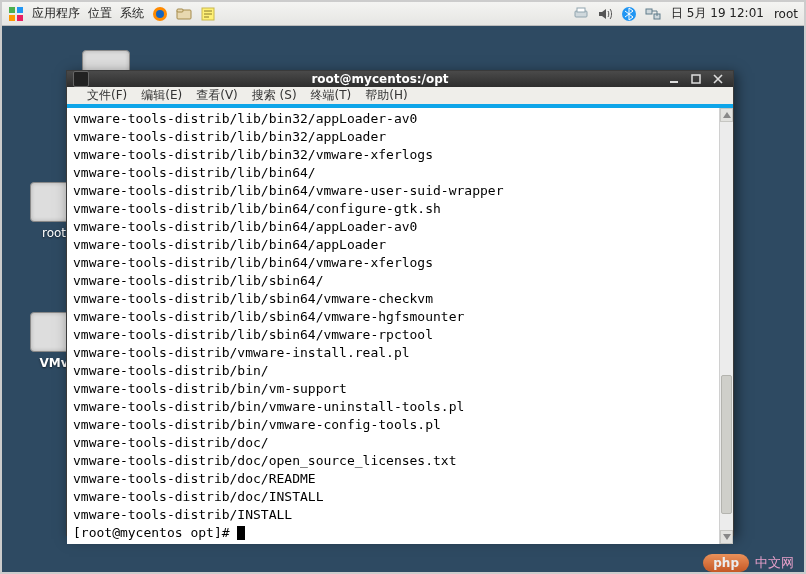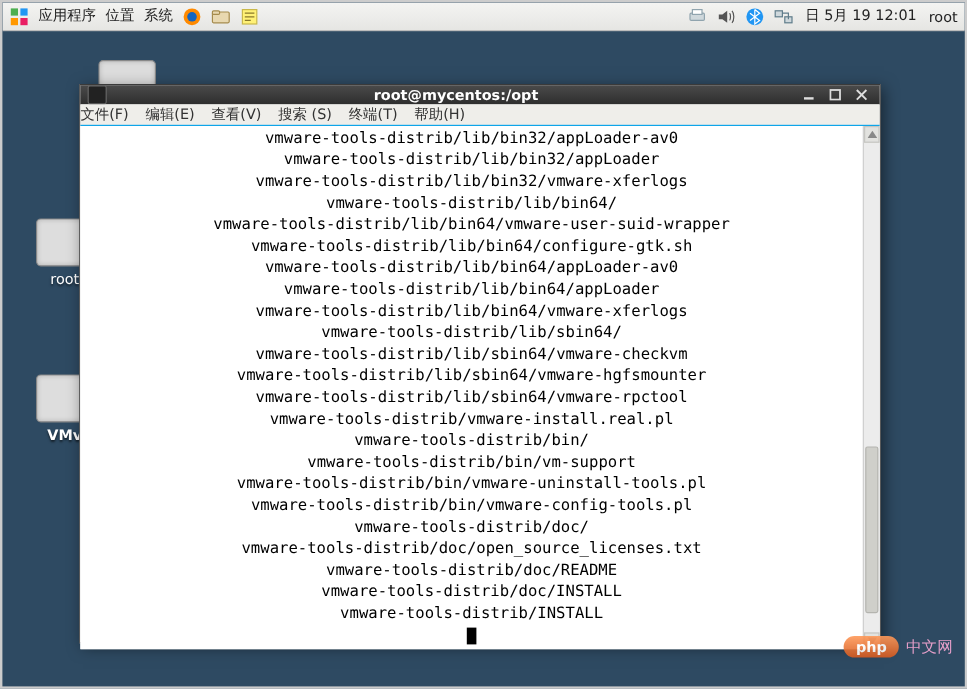--- a/index.html
+++ b/index.html
@@ -82,43 +82,42 @@
   .winbtn {
     width: 18px; height: 16px;
     display: flex; align-items: center; justify-content: center;
     color: #ddd;
     font-size: 12px; line-height: 1;
     cursor: default;
   }
   .menubar {
     height: 24px;
     background: #efeeea;
-    border-bottom: 1px solid #0ea5e9;
+    border-bottom: 4px solid #0ea5e9;
     display: flex; align-items: center;
-    padding: 0 0;
+    padding: 0 20px;
     font-size: 12px; color: #333;
     gap: 14px;
   }
   .menubar .mitem { cursor: default; }
   .terminal-wrap {
     flex: 1;
     display: flex;
     background: #fff;
   }
   .terminal {
     flex: 1;
     background: #fff;
     color: #000;
     font-family: "DejaVu Sans Mono", "Liberation Mono", monospace;
     font-size: 13px;
     line-height: 18px;
     padding: 2px 6px;
     white-space: pre;
     overflow: hidden;
-    text-align: center;
   }
   .terminal .cursor {
     display: inline-block;
     width: 8px; height: 14px;
     background: #000;
     vertical-align: text-bottom;
   }
   .scrollbar {
     width: 14px;
     background: #ececec;
@@ -136,21 +135,21 @@
   .sb-track { flex: 1; width: 100%; position: relative; }
   .sb-thumb {
     position: absolute; left: 1px; right: 1px;
     background: #cfcfca; border: 1px solid #b4b4af;
     border-radius: 2px;
   }
 
   
   .watermark {
     position: absolute;
-    right: 10px; bottom: 24px;
+    right: 10px; bottom: 0;
     display: flex; align-items: center; gap: 6px;
     color: #fff;
     font-size: 13px;
     opacity: .9;
   }
   .watermark .bubble {
     background: linear-gradient(#ff9a5a, #d65a1f);
     border-radius: 14px;
     padding: 2px 10px;
     font-weight: bold;
@@ -291,21 +290,21 @@
 vmware-tools-distrib/vmware-install.real.pl
 vmware-tools-distrib/bin/
 vmware-tools-distrib/bin/vm-support
 vmware-tools-distrib/bin/vmware-uninstall-tools.pl
 vmware-tools-distrib/bin/vmware-config-tools.pl
 vmware-tools-distrib/doc/
 vmware-tools-distrib/doc/open_source_licenses.txt
 vmware-tools-distrib/doc/README
 vmware-tools-distrib/doc/INSTALL
 vmware-tools-distrib/INSTALL
-<span class="cursor"></span></div>
+<span>[root@mycentos opt]# </span><span class="cursor"></span></div>
     <div class="scrollbar">
       <div class="sb-btn">
         <svg width="8" height="6" viewBox="0 0 8 6">
             <path d="M4 0L8 6H0z" fill="#888"></path>
           </svg>
       </div>
       <div class="sb-track">
         <div class="sb-thumb" style="top:62%; height:34%;"></div>
       </div>
       <div class="sb-btn">

